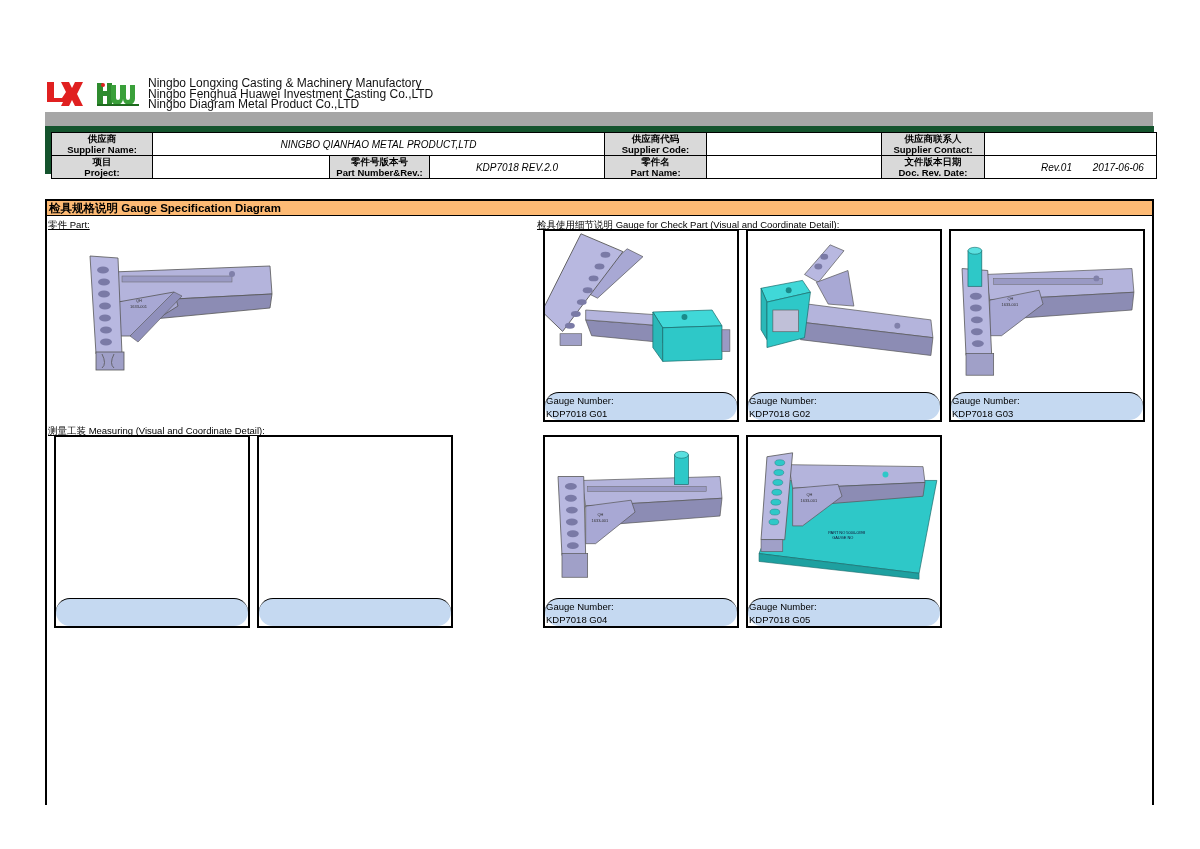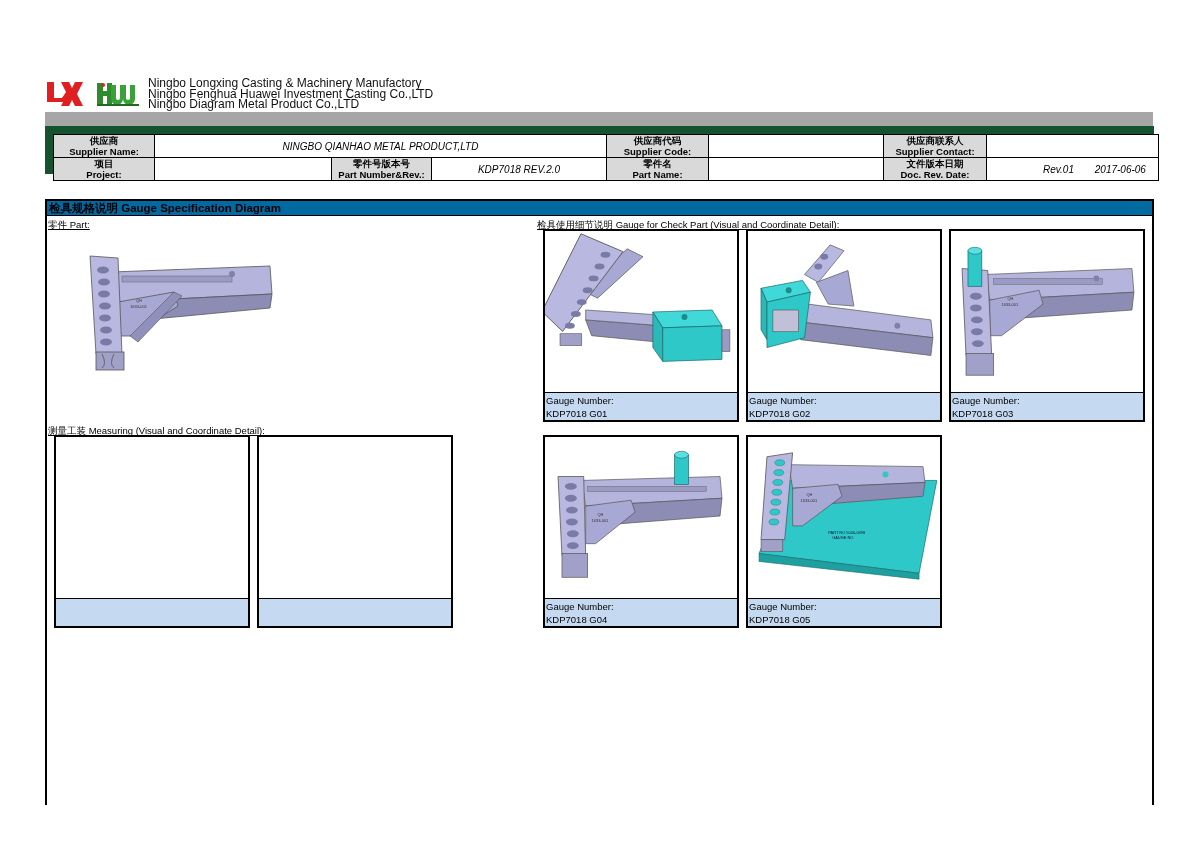--- a/index.html
+++ b/index.html
@@ -5,37 +5,37 @@
   * { box-sizing: border-box; margin: 0; padding: 0; }
   html, body { width: 1200px; height: 849px; background: #ffffff; overflow: hidden; }
   body { position: relative; font-family: "Liberation Sans", "DejaVu Sans", sans-serif; color: #000; }
 
   
   .logo { position: absolute; left: 45px; top: 79px; width: 95px; height: 30px; }
   .company-lines { position: absolute; left: 148px; top: 78px; font-size: 12px; line-height: 10.5px; color: #111; }
   .gray-bar { position: absolute; left: 45px; top: 112px; width: 1108px; height: 14px; background: #a6a6a6; }
 
   
-  .info-table { position: absolute; left: 45px; top: 126px; width: 1109px; height: 48px; border: 8px solid #14532d; }
+  .info-table { position: absolute; left: 45px; top: 126px; width: 1109px; height: 48px; border: 6px solid #14532d; }
   .info-table table { width: 100%; height: 100%; border-collapse: collapse; table-layout: fixed; }
   .info-table td { border: 1px solid #000; font-size: 9.5px; text-align: center; vertical-align: middle; line-height: 11px; }
   .info-table td.lbl { background: #d9d9d9; font-weight: bold; }
   .info-table td.val { background: #fff; font-size: 10px; font-style: italic; }
   .rev-val span { display: inline-block; }
   .rev-val .rev { margin-right: 18px; padding-left: 44px; }
 
   
   .main-frame { position: absolute; left: 45px; top: 199px; width: 1109px; height: 606px; border-left: 2px solid #000; border-right: 2px solid #000; border-top: 2px solid #000; }
-  .section-title { position: absolute; left: 0; top: 0; width: 100%; height: 15px; background: #0369a1; border-bottom: 1px solid #000; font-size: 11.5px; font-weight: bold; padding-left: 2px; line-height: 15px; }
+  .section-title { position: absolute; left: 0; top: 0; width: 100%; height: 15px; background: #fdba74; border-bottom: 1px solid #000; font-size: 11.5px; font-weight: bold; padding-left: 2px; line-height: 15px; }
   .sub-label { position: absolute; font-size: 9.5px; text-decoration: underline; line-height: 11px; white-space: nowrap; }
 
   
   .card { position: absolute; border: 2px solid #000; background: #fff; }
   .card .pic { position: absolute; left: 0; top: 0; right: 0; background: #fff; overflow: hidden; }
-  .card .caption { position: absolute; left: 0; right: 0; bottom: 0; height: 28px; background: #c5d9f1; border-top: 1.5px solid #000; font-size: 9.5px; line-height: 13px; padding-left: 1px; padding-top: 1px; }
+  .card .caption { position: absolute; left: 0; right: 0; bottom: 0; height: 28px; background: #c5d9f1; border-top: 1.5px solid #000; font-size: 9.5px; line-height: 13px; padding-left: 1px; padding-top: 1px; border-radius: 14px; }
   .card svg { width: 100%; height: 100%; display: block; }
 </style>
 </head>
 <body>
 
 <div class="logo">
   <svg viewBox="0 0 95 30" width="95" height="30">
 
     <path d="M2 3 h7 v16 h8 l4 -6 -5 -10 h8 l3 6 3 -6 h8 l-6 12 6 12 h-8 l-3 -6 -3 6 h-8 l2 -4 h-16 z" fill="#e02020"></path>
 

